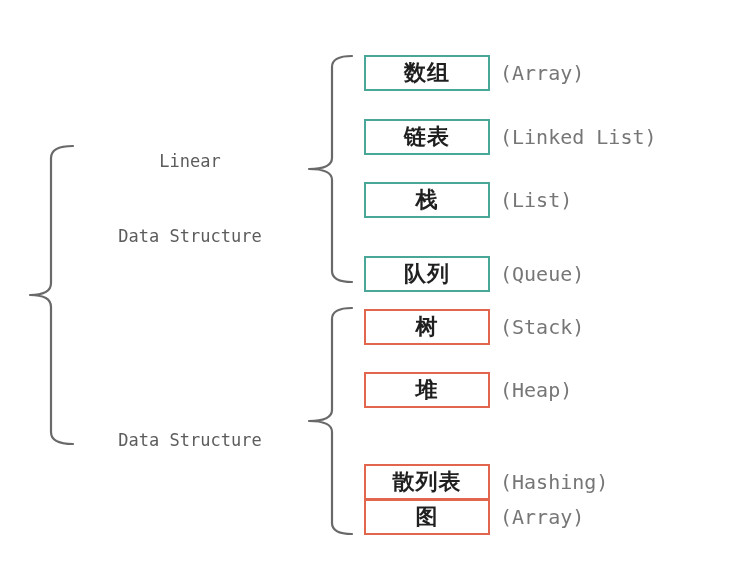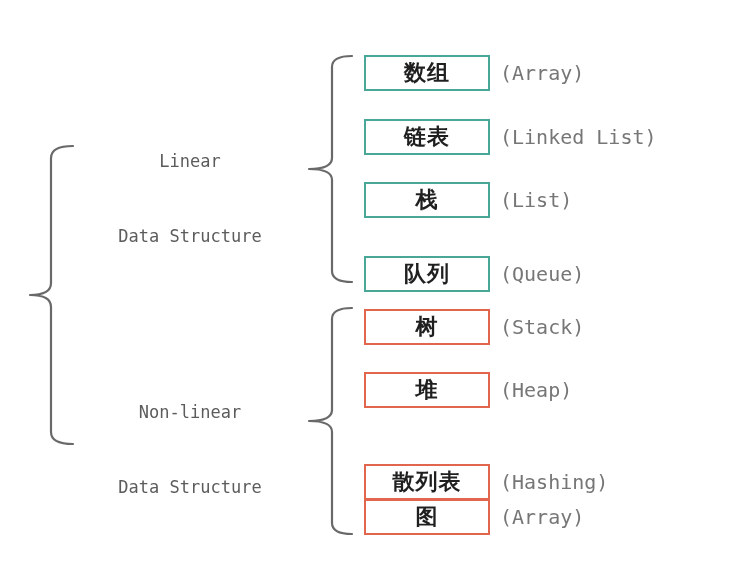--- a/index.html
+++ b/index.html
@@ -96,21 +96,20 @@
   <svg class="brace" style="left:306px; top:306px" width="48" height="230" viewBox="0 0 48 230">
     <path d="M46,2 Q26,2 26,13 L26,104 Q26,115 3,115 Q26,115 26,126 L26,217 Q26,228 46,228"></path>
   </svg>
 
   <div class="heading" style="top:130px">
     <div class="heading-en first">Linear</div>
     <div class="heading-en">Data Structure</div>
   </div>
 
   <div class="heading" style="top:381px">
-    <div class="heading-en first">Non-linear</div>
     <div class="heading-en">Data Structure</div>
   </div>
 
   <div class="row" style="top:55px">
     <div class="node-box teal">
       <span class="zh">数组</span>
     </div>
     <div class="en-label">(Array)</div>
   </div>
 

